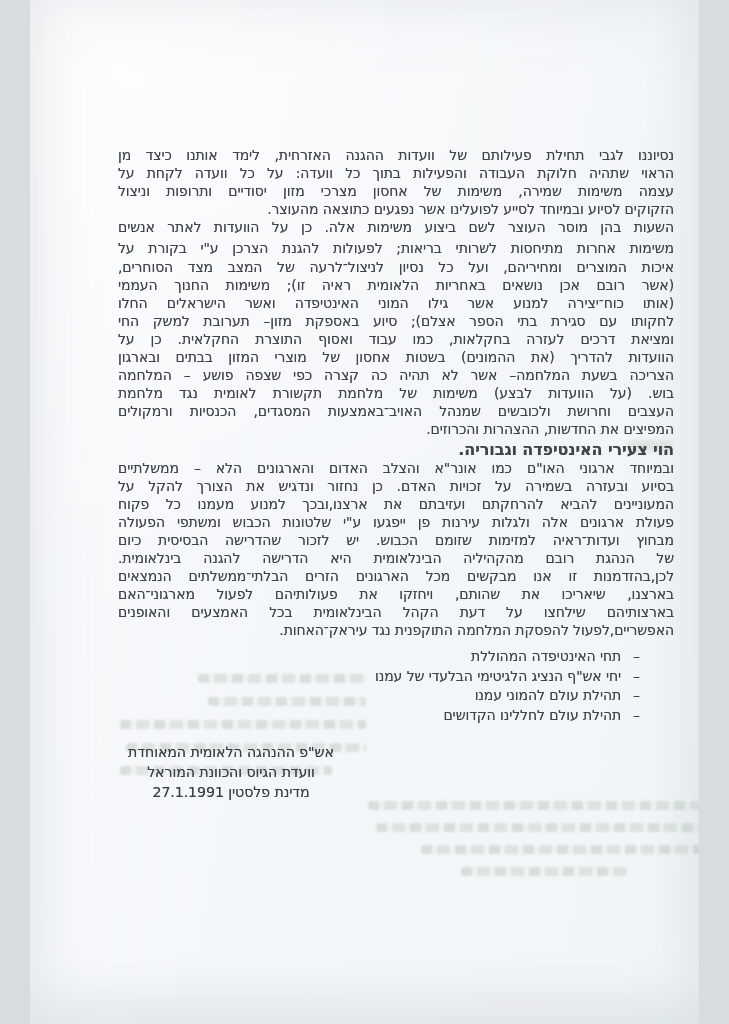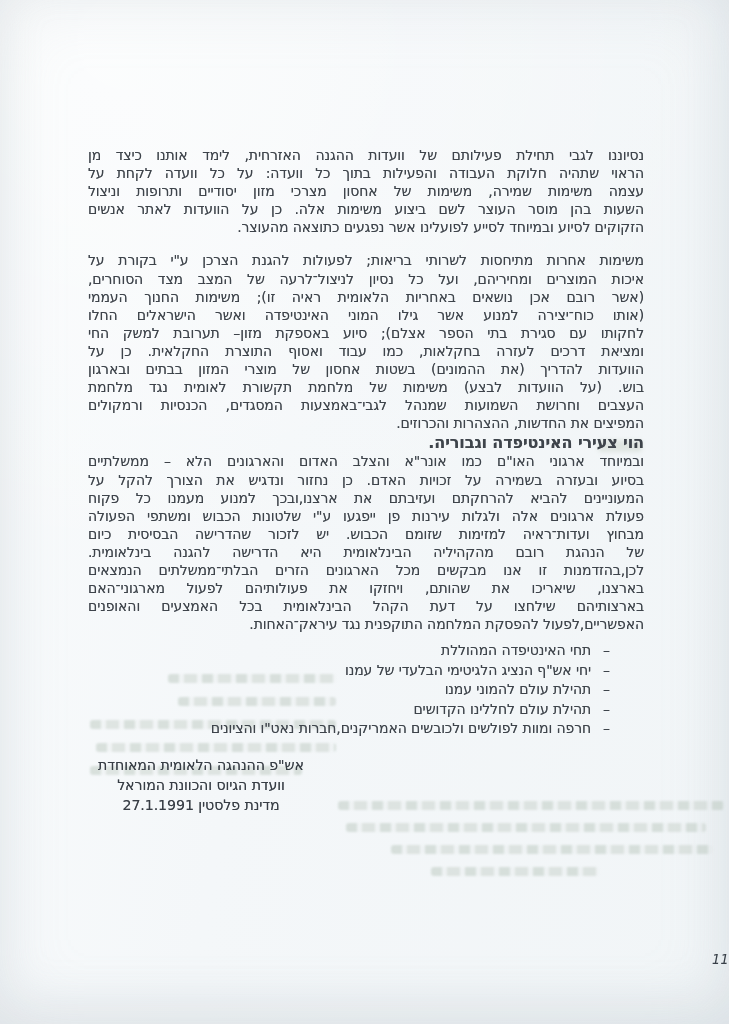--- a/index.html
+++ b/index.html
@@ -1,18 +1,18 @@
 <!DOCTYPE html>
 <html lang="he"><head>
 <meta charset="utf-8">
 <style>
   html, body { margin: 0; padding: 0; background: #d8dcdf; }
   .paper {
     position: relative;
-    width: 729px;
+    width: 669px;
     height: 1024px;
     margin: 0 auto;
     overflow: hidden;
     background:
       radial-gradient(140% 90% at 18% 4%, rgba(255,255,255,.55), rgba(255,255,255,0) 60%),
       linear-gradient(100deg, #f9fbfc 0%, #f4f7f9 40%, #f1f5f7 100%);
     box-shadow: inset 0 0 70px rgba(175,185,195,.20), inset 0 -22px 45px rgba(168,178,184,.16);
     font-family: "DejaVu Sans", "Liberation Sans", sans-serif;
     color: #3e444b;
   }
@@ -24,21 +24,21 @@
     left: 88px;
     width: 556px;
     z-index: 1;
     direction: rtl;
     font-size: 14px;
     line-height: 18.1px;
     letter-spacing: -0.1px;
     text-shadow: 0 0 .4px rgba(62,68,75,.55);
   }
   .para { margin: 0; }
-  .para.p2 { margin-top: 15px; }
+  .para.p2 { margin-top: 3px; }
   .line { text-align: justify; text-align-last: justify; }
   .line.last { text-align-last: right; }
   .heading {
     margin: 1px 0 0 0;
     font-size: 16px;
     line-height: 19px;
     font-weight: bold;
     text-align: right;
   }
   ul.slogans {
@@ -118,34 +118,35 @@
     <div class="bar"></div>
   </div>
   <div class="bleed bleedC"></div>
 
   <main class="text-block">
 
     <div class="para p1">
         <div class="line">נסיוננו לגבי תחילת פעילותם של וועדות ההגנה האזרחית, לימד אותנו כיצד מן</div>
         <div class="line">הראוי שתהיה חלוקת העבודה והפעילות בתוך כל וועדה: על כל וועדה לקחת על</div>
         <div class="line">עצמה משימות שמירה, משימות של אחסון מצרכי מזון יסודיים ותרופות וניצול</div>
+        <div class="line last">הזקוקים לסיוע ובמיוחד לסייע לפועלינו אשר נפגעים כתוצאה מהעוצר.</div>
         <div class="line">השעות בהן מוסר העוצר לשם ביצוע משימות אלה. כן על הוועדות לאתר אנשים</div>
-        <div class="line last">הזקוקים לסיוע ובמיוחד לסייע לפועלינו אשר נפגעים כתוצאה מהעוצר.</div>
       </div>
 
     <div class="para p2">
         <div class="line">משימות אחרות מתיחסות לשרותי בריאות; לפעולות להגנת הצרכן ע"י בקורת על</div>
         <div class="line">איכות המוצרים ומחיריהם, ועל כל נסיון לניצול־לרעה של המצב מצד הסוחרים,</div>
         <div class="line">(אשר רובם אכן נושאים באחריות הלאומית ראיה זו); משימות החנוך העממי</div>
         <div class="line">(אותו כוח־יצירה למנוע אשר גילו המוני האינטיפדה ואשר הישראלים החלו</div>
         <div class="line">לחקותו עם סגירת בתי הספר אצלם); סיוע באספקת מזון– תערובת למשק החי</div>
         <div class="line">ומציאת דרכים לעזרה בחקלאות, כמו עבוד ואסוף התוצרת החקלאית. כן על</div>
         <div class="line">הוועדות להדריך (את ההמונים) בשטות אחסון של מוצרי המזון בבתים ובארגון</div>
+        <div class="line">הצריכה בשעת המלחמה– אשר לא תהיה כה קצרה כפי שצפה פושע – המלחמה</div>
         <div class="line">בוש. (על הוועדות לבצע) משימות של מלחמת תקשורת לאומית נגד מלחמת</div>
-        <div class="line">העצבים וחרושת השמועות שמנהל לגבי־באמצעות המסגדים, הכנסיות ורמקולים</div>
+        <div class="line">העצבים וחרושת ולכובשים שמנהל האויב־באמצעות המסגדים, הכנסיות ורמקולים</div>
         <div class="line last">המפיצים את החדשות, ההצהרות והכרוזים.</div>
       </div>
 
     <div class="heading">הוי צעירי האינטיפדה וגבוריה.</div>
 
     <div class="para p3">
         <div class="line">ובמיוחד ארגוני האו"ם כמו אונר"א והצלב האדום והארגונים הלא – ממשלתיים</div>
         <div class="line">בסיוע ובעזרה בשמירה על זכויות האדם. כן נחזור ונדגיש את הצורך להקל על</div>
         <div class="line">המעוניינים להביא להרחקתם ועזיבתם את ארצנו,ובכך למנוע מעמנו כל פקוח</div>
         <div class="line">פעולת ארגונים אלה ולגלות עירנות פן ייפגעו ע"י שלטונות הכבוש ומשתפי הפעולה</div>
@@ -155,21 +156,20 @@
         <div class="line">בארצנו, שיאריכו את שהותם, ויחזקו את פעולותיהם לפעול מארגוני־האם</div>
         <div class="line">בארצותיהם שילחצו על דעת הקהל הבינלאומית בכל האמצעים והאופנים</div>
         <div class="line last">האפשריים,לפעול להפסקת המלחמה התוקפנית נגד עיראק־האחות.</div>
       </div>
 
     <ul class="slogans">
       <li><span class="dash">–</span><span>תחי האינטיפדה המהוללת</span></li>
       <li><span class="dash">–</span><span>יחי אש"ף הנציג הלגיטימי הבלעדי של עמנו</span></li>
       <li><span class="dash">–</span><span>תהילת עולם להמוני עמנו</span></li>
       <li><span class="dash">–</span><span>תהילת עולם לחללינו הקדושים</span></li>
-      <li><span class="dash">–</span><span>חרפה ומוות לפולשים ולכובשים האמריקנים,חברות נאט"ו והציונים</span></li>
     </ul>
 
     <div class="signature">
       <div>אש"פ ההנהגה הלאומית המאוחדת</div>
       <div>וועדת הגיוס והכוונת המוראל</div>
       <div>מדינת פלסטין 27.1.1991</div>
     </div>
 
   </main>
 

